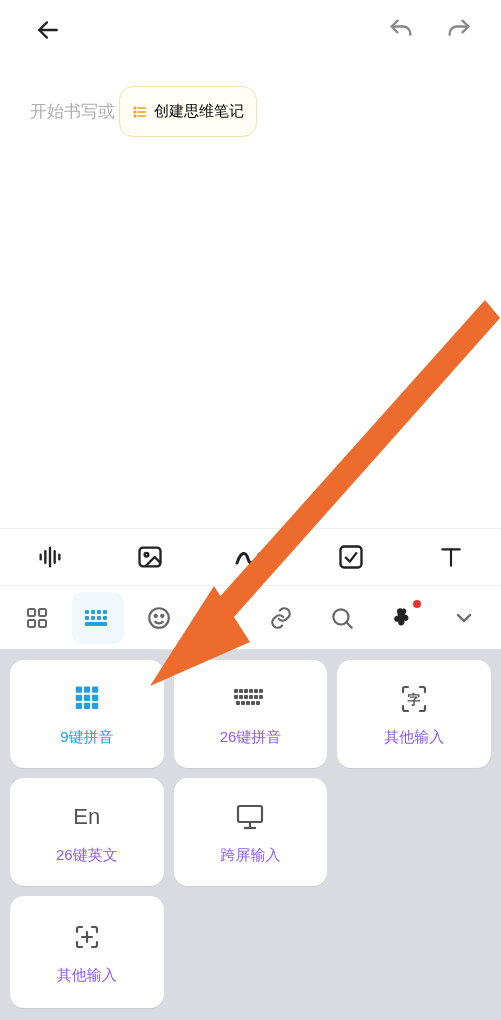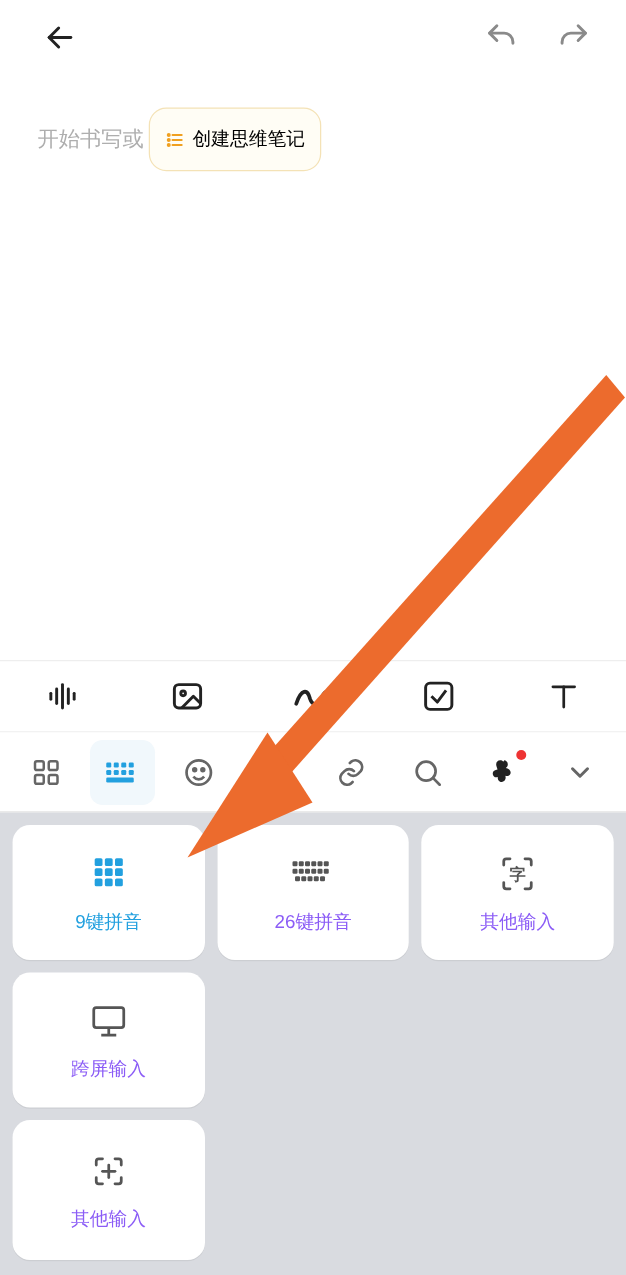--- a/index.html
+++ b/index.html
@@ -229,20 +229,24 @@
             <path d="M5 9V6a2 2 0 0 1 2-2h3"></path>
             <path d="M27 9V6a2 2 0 0 0-2-2h-3"></path>
             <path d="M5 23v3a2 2 0 0 0 2 2h3"></path>
             <path d="M27 23v3a2 2 0 0 1-2 2h-3"></path>
             <text x="16" y="21" text-anchor="middle" font-size="13" fill="#555" stroke="none" font-weight="600">字</text>
           </svg>
       </div>
       <div class="t-label">其他输入</div>
     </div>
     <div class="tile">
+      <div class="t-icon" style="font-size:22px;font-weight:500;color:#555;">En</div>
+      <div class="t-label">26键英文</div>
+    </div>
+    <div class="tile">
       <div class="t-icon">
         <svg width="32" height="30" viewBox="0 0 32 30" fill="none" stroke="#555" stroke-width="2.2" stroke-linejoin="round">
             <rect x="4" y="4" width="24" height="16" rx="2"></rect>
             <line x1="10" y1="26" x2="22" y2="26"></line>
             <line x1="16" y1="20" x2="16" y2="26"></line>
           </svg>
       </div>
       <div class="t-label">跨屏输入</div>
     </div>
   </div>

